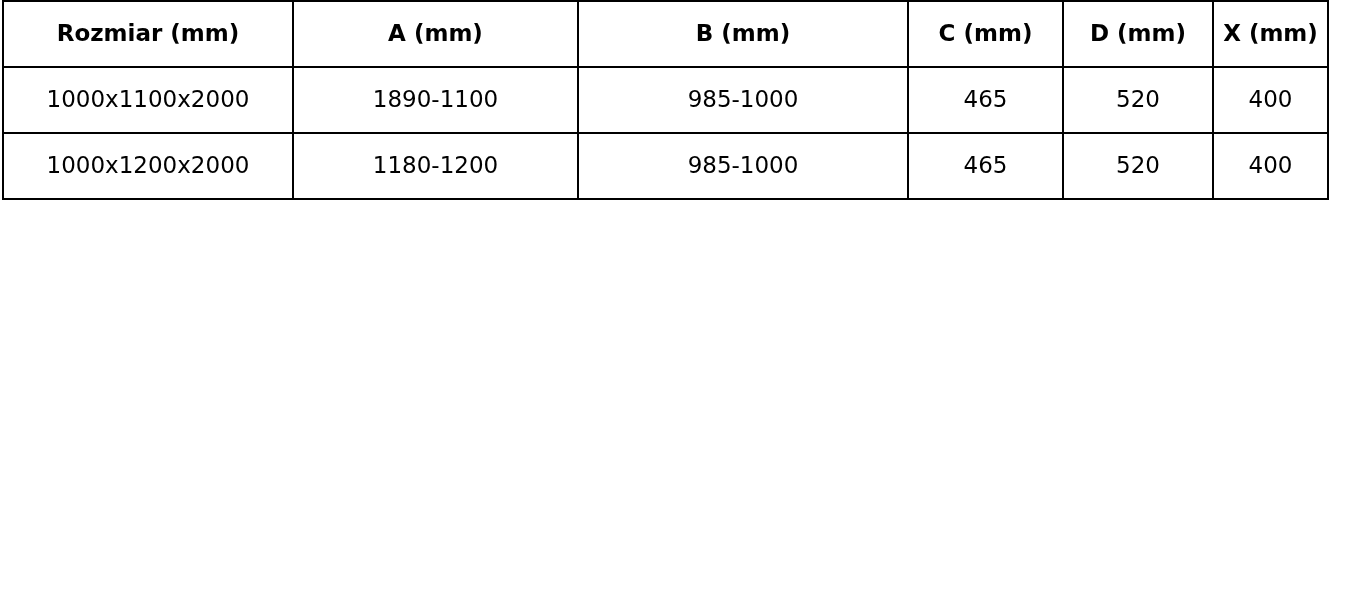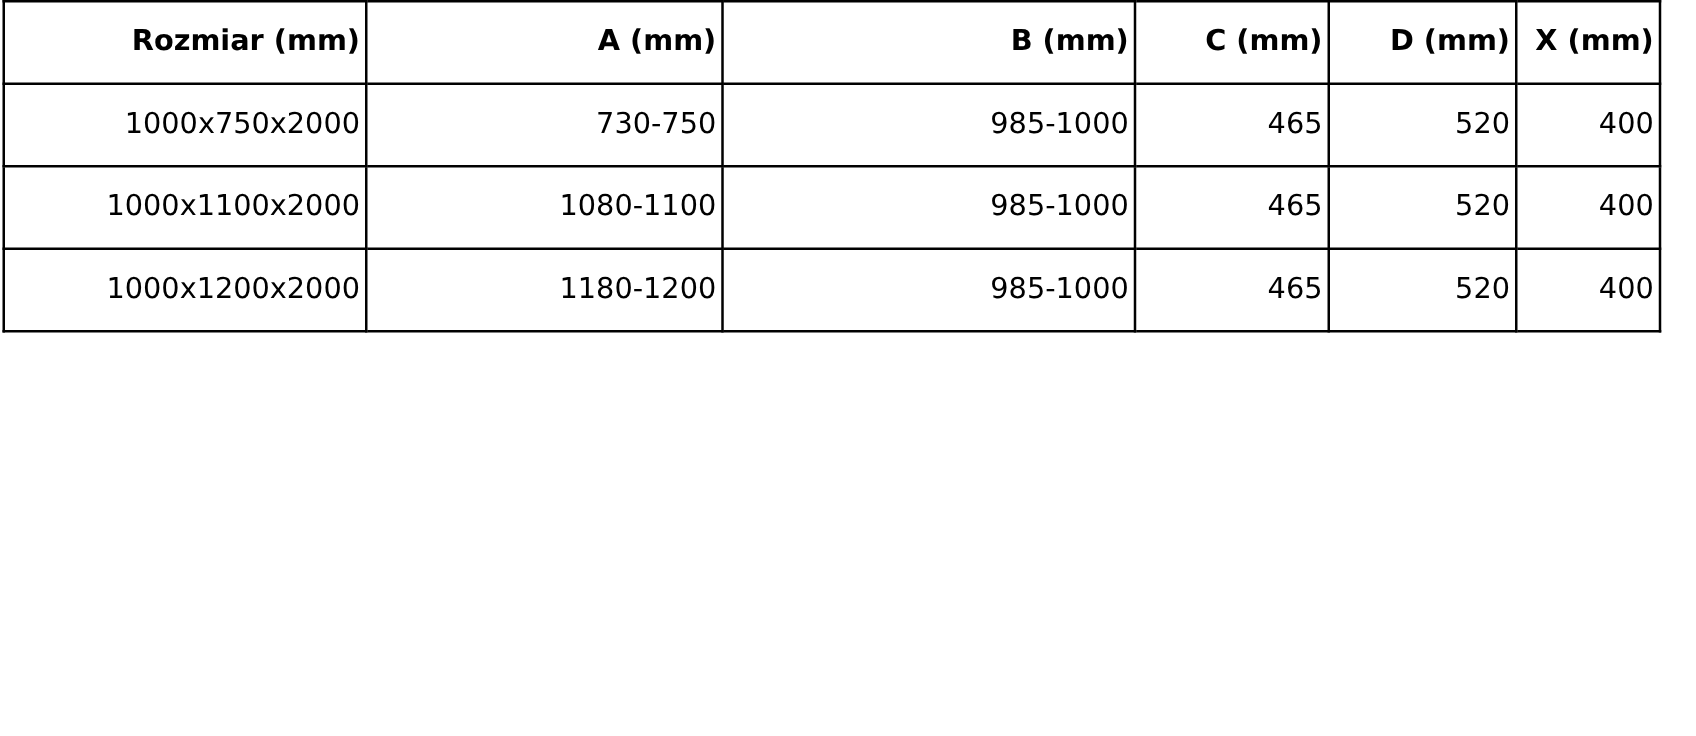--- a/index.html
+++ b/index.html
@@ -20,21 +20,21 @@
   }
   table.size-table {
     border-collapse: collapse;
     table-layout: fixed;
     width: 1325px;
     margin: 0 0 0 2px;
   }
   table.size-table th,
   table.size-table td {
     border: 2px solid #000000;
-    text-align: right;
+    text-align: center;
     vertical-align: middle;
     height: 64px;
     padding: 0 4px;
     font-size: 23px;
     line-height: 1.1;
     white-space: nowrap;
   }
   table.size-table th {
     font-weight: bold;
     font-size: 23px;
@@ -68,30 +68,22 @@
         <th>Rozmiar (mm)</th>
         <th>A (mm)</th>
         <th>B (mm)</th>
         <th>C (mm)</th>
         <th>D (mm)</th>
         <th>X (mm)</th>
       </tr>
     </thead>
     <tbody>
       <tr>
-        <td>1000x750x2000</td>
-        <td>730-750</td>
-        <td>985-1000</td>
-        <td>465</td>
-        <td>520</td>
-        <td>400</td>
-      </tr>
-      <tr>
         <td>1000x1100x2000</td>
-        <td>1080-1100</td>
+        <td>1890-1100</td>
         <td>985-1000</td>
         <td>465</td>
         <td>520</td>
         <td>400</td>
       </tr>
       <tr>
         <td>1000x1200x2000</td>
         <td>1180-1200</td>
         <td>985-1000</td>
         <td>465</td>

